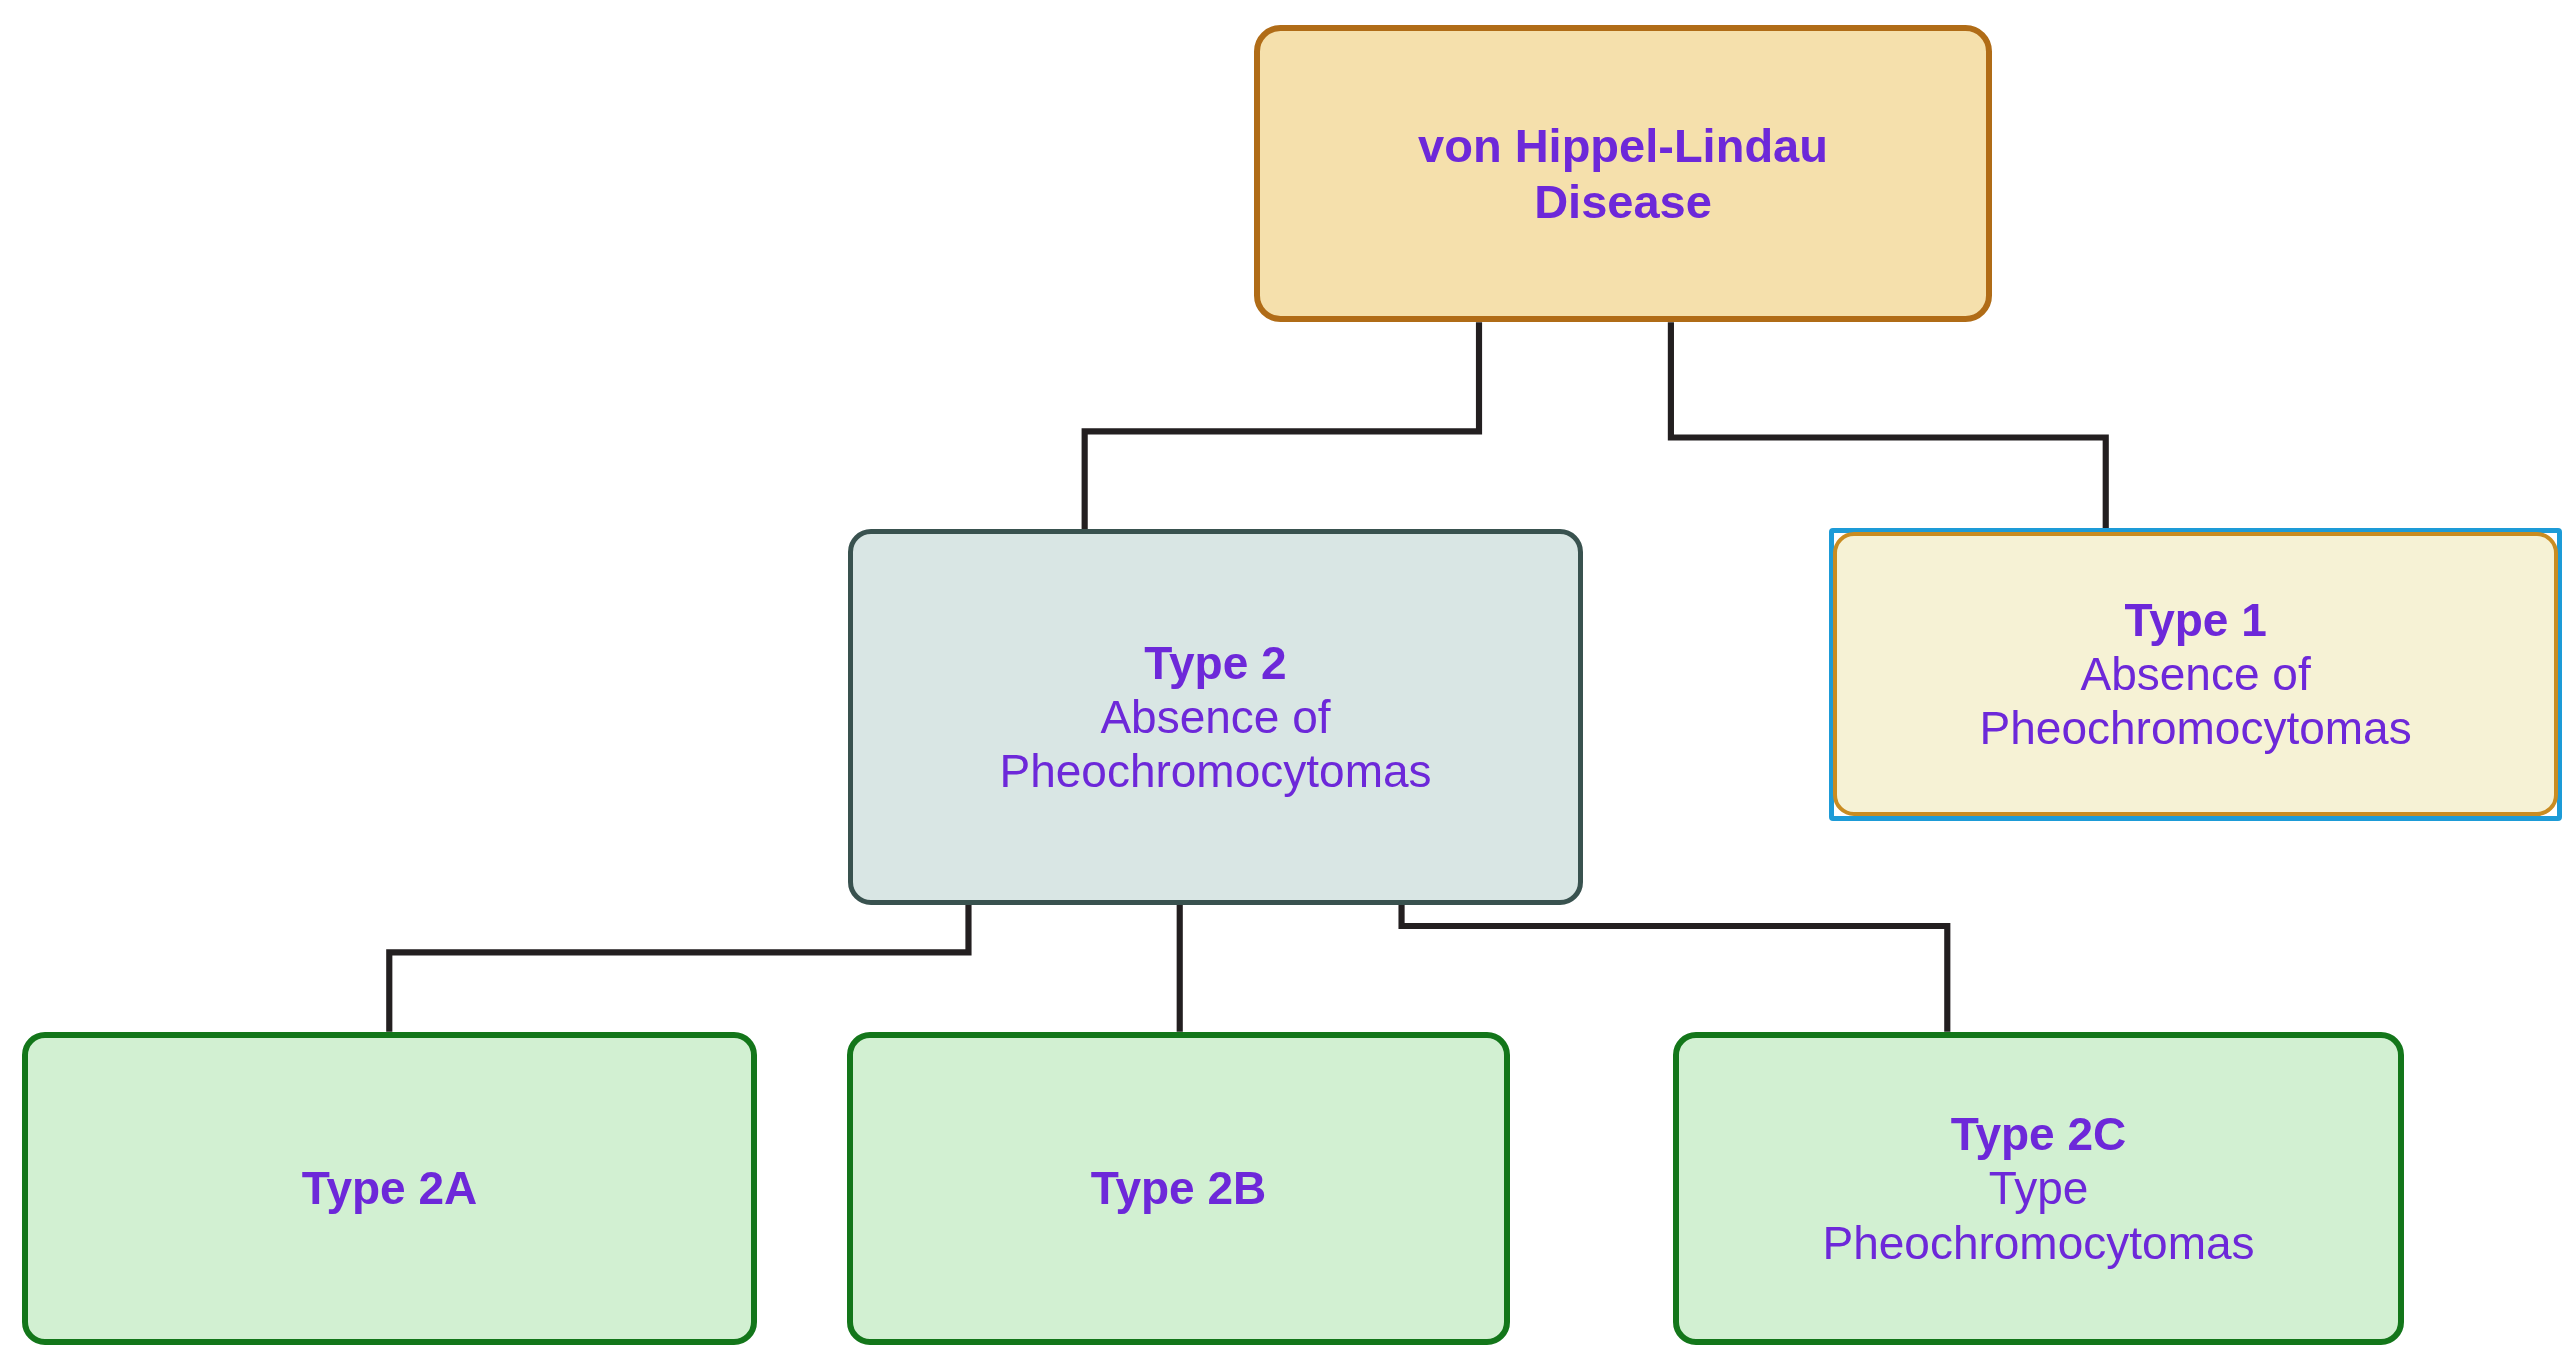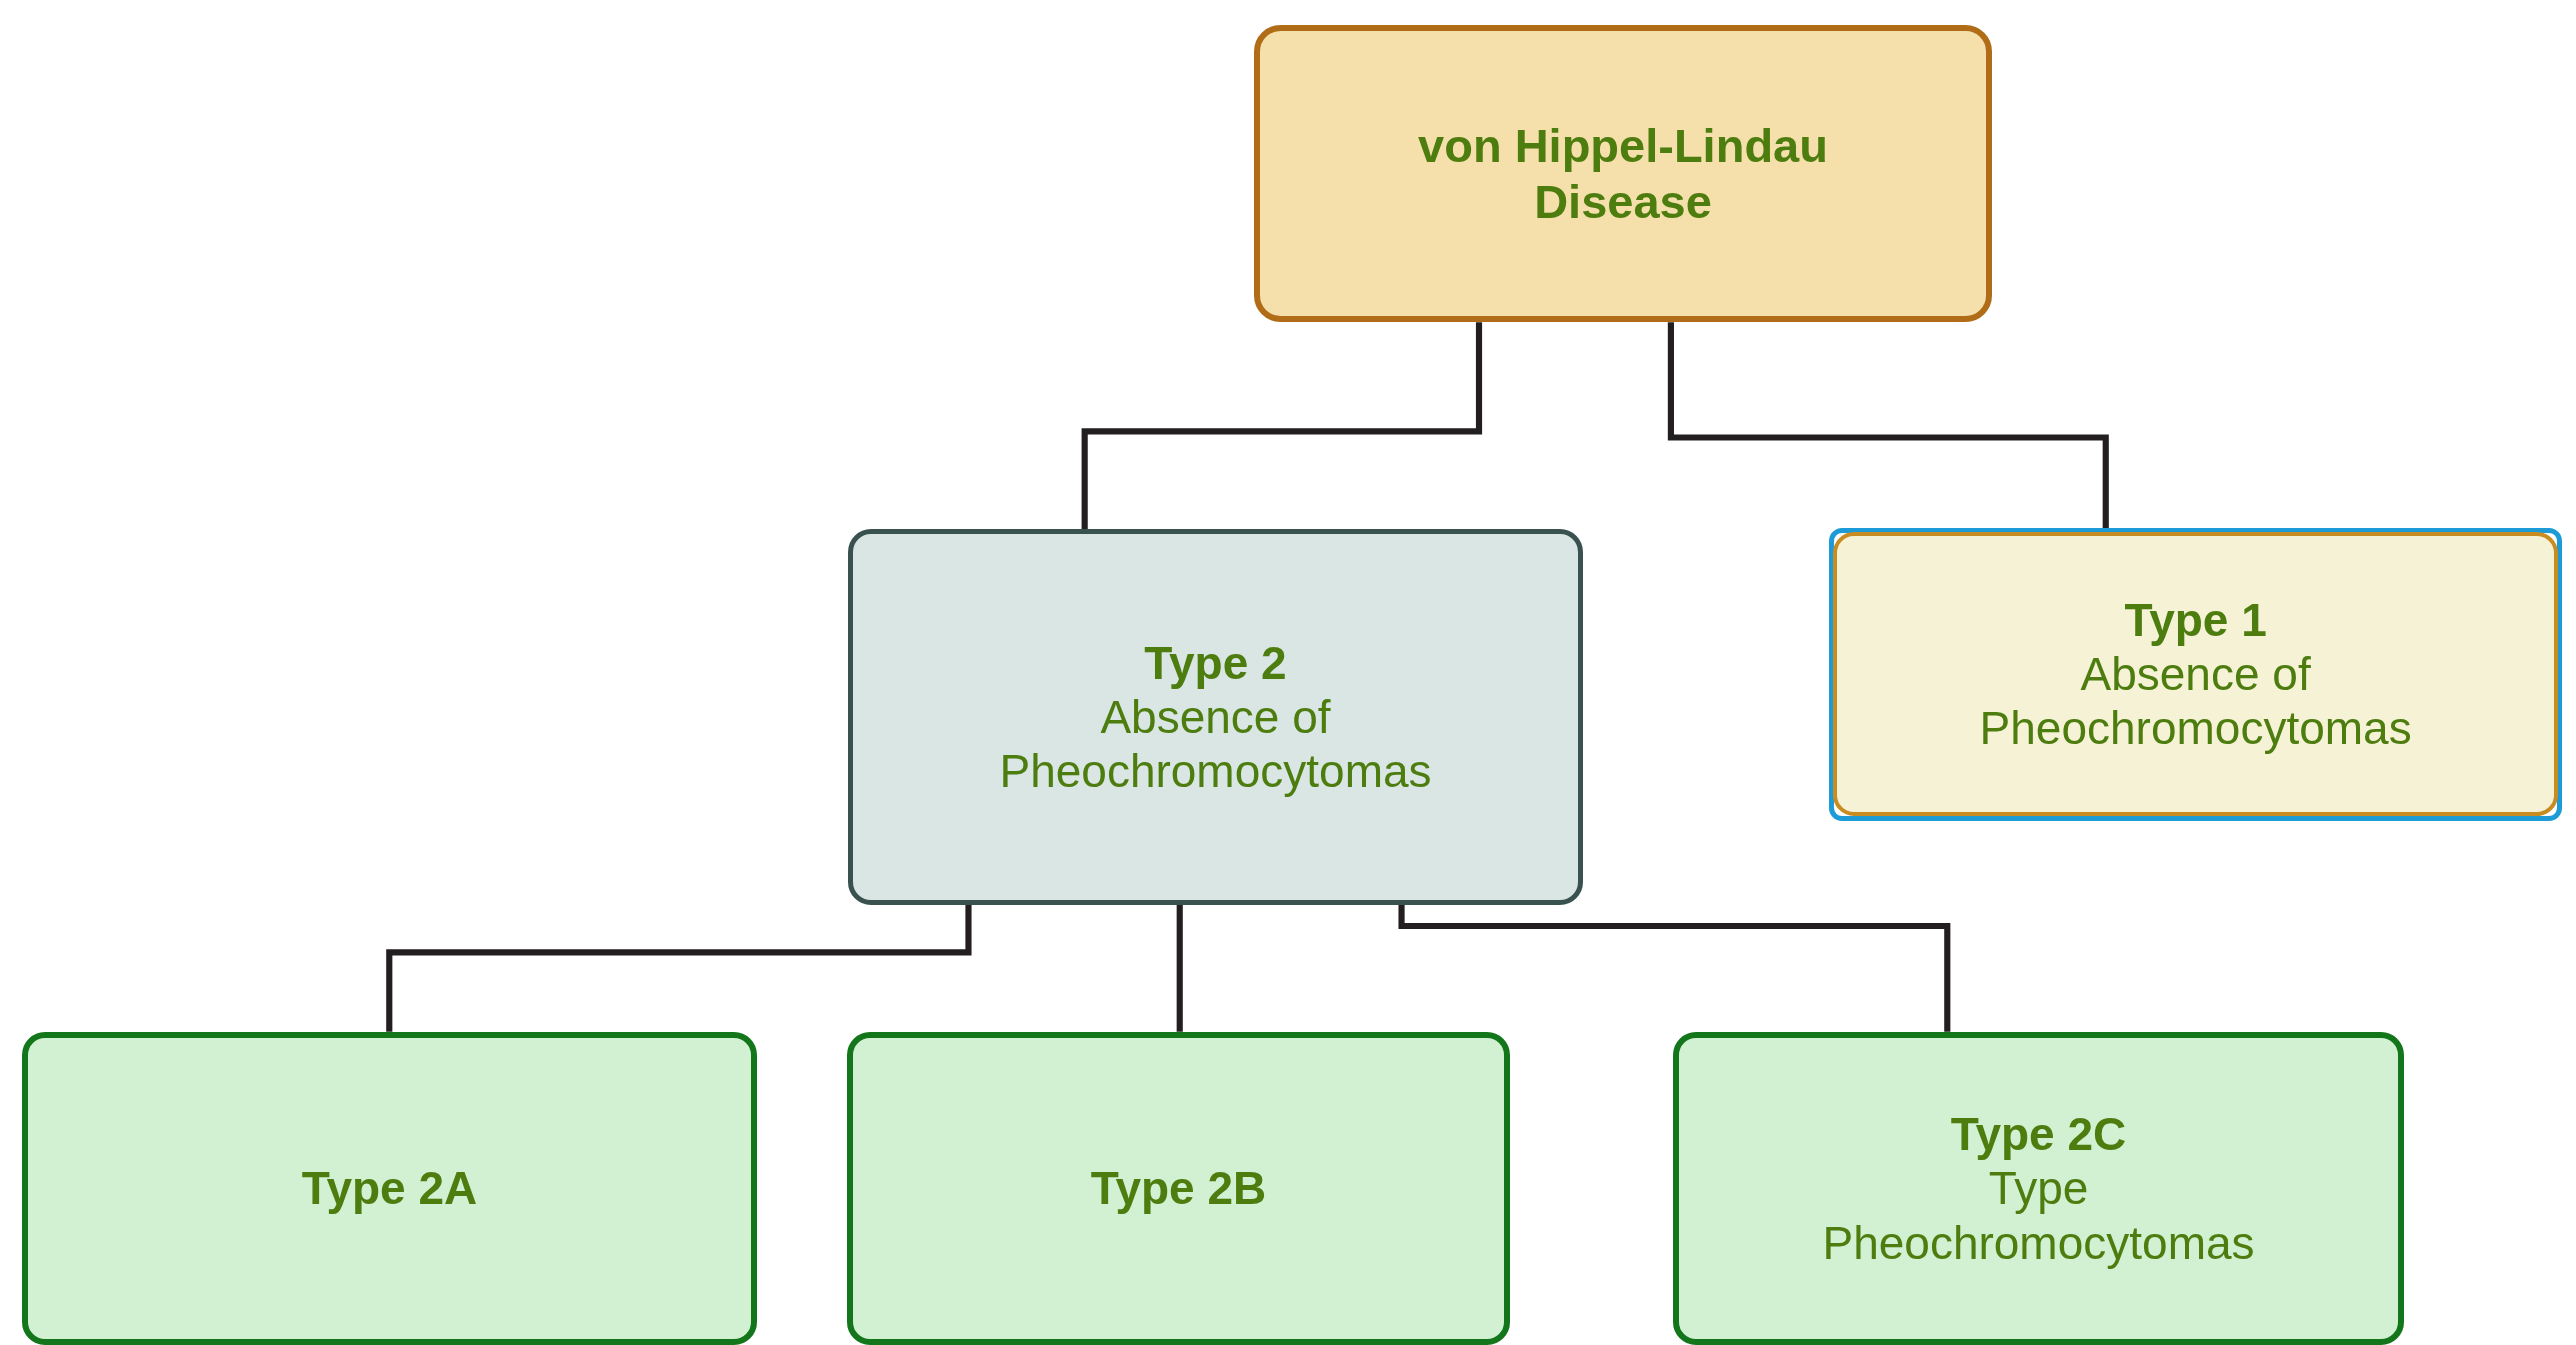--- a/index.html
+++ b/index.html
@@ -29,21 +29,21 @@
   .node {
     position: absolute;
     box-sizing: border-box;
     display: flex;
     flex-direction: column;
     align-items: center;
     justify-content: center;
     text-align: center;
     border-radius: 23px;
     border-style: solid;
-    color: #4d7c0f;
+    color: #6d28d9;
     line-height: 1.18;
     padding: 3.5px 14px;
   }
   .node .title {
     font-weight: bold;
     white-space: nowrap;
   }
   .node .subtitle {
     font-weight: normal;
   }
@@ -72,21 +72,21 @@
     border-width: 5.3px;
     font-size: 46px;
   }
 
   #node-type1-wrap {
     position: absolute;
     left: 1829px; top: 528px;
     width: 733px; height: 293px;
     box-sizing: border-box;
     border: 5.3px solid #1d9bd7;
-    border-radius: 13px;
+    border-radius: 4px;
     padding: 16px;
   }
   #node-type1 {
     position: absolute;
     left: -0.9px; top: -0.9px;
     width: 725px; height: 284px;
     background: #f6f2d5;
     border-color: #c98c21;
     border-width: 4.4px;
     border-radius: 21px;

